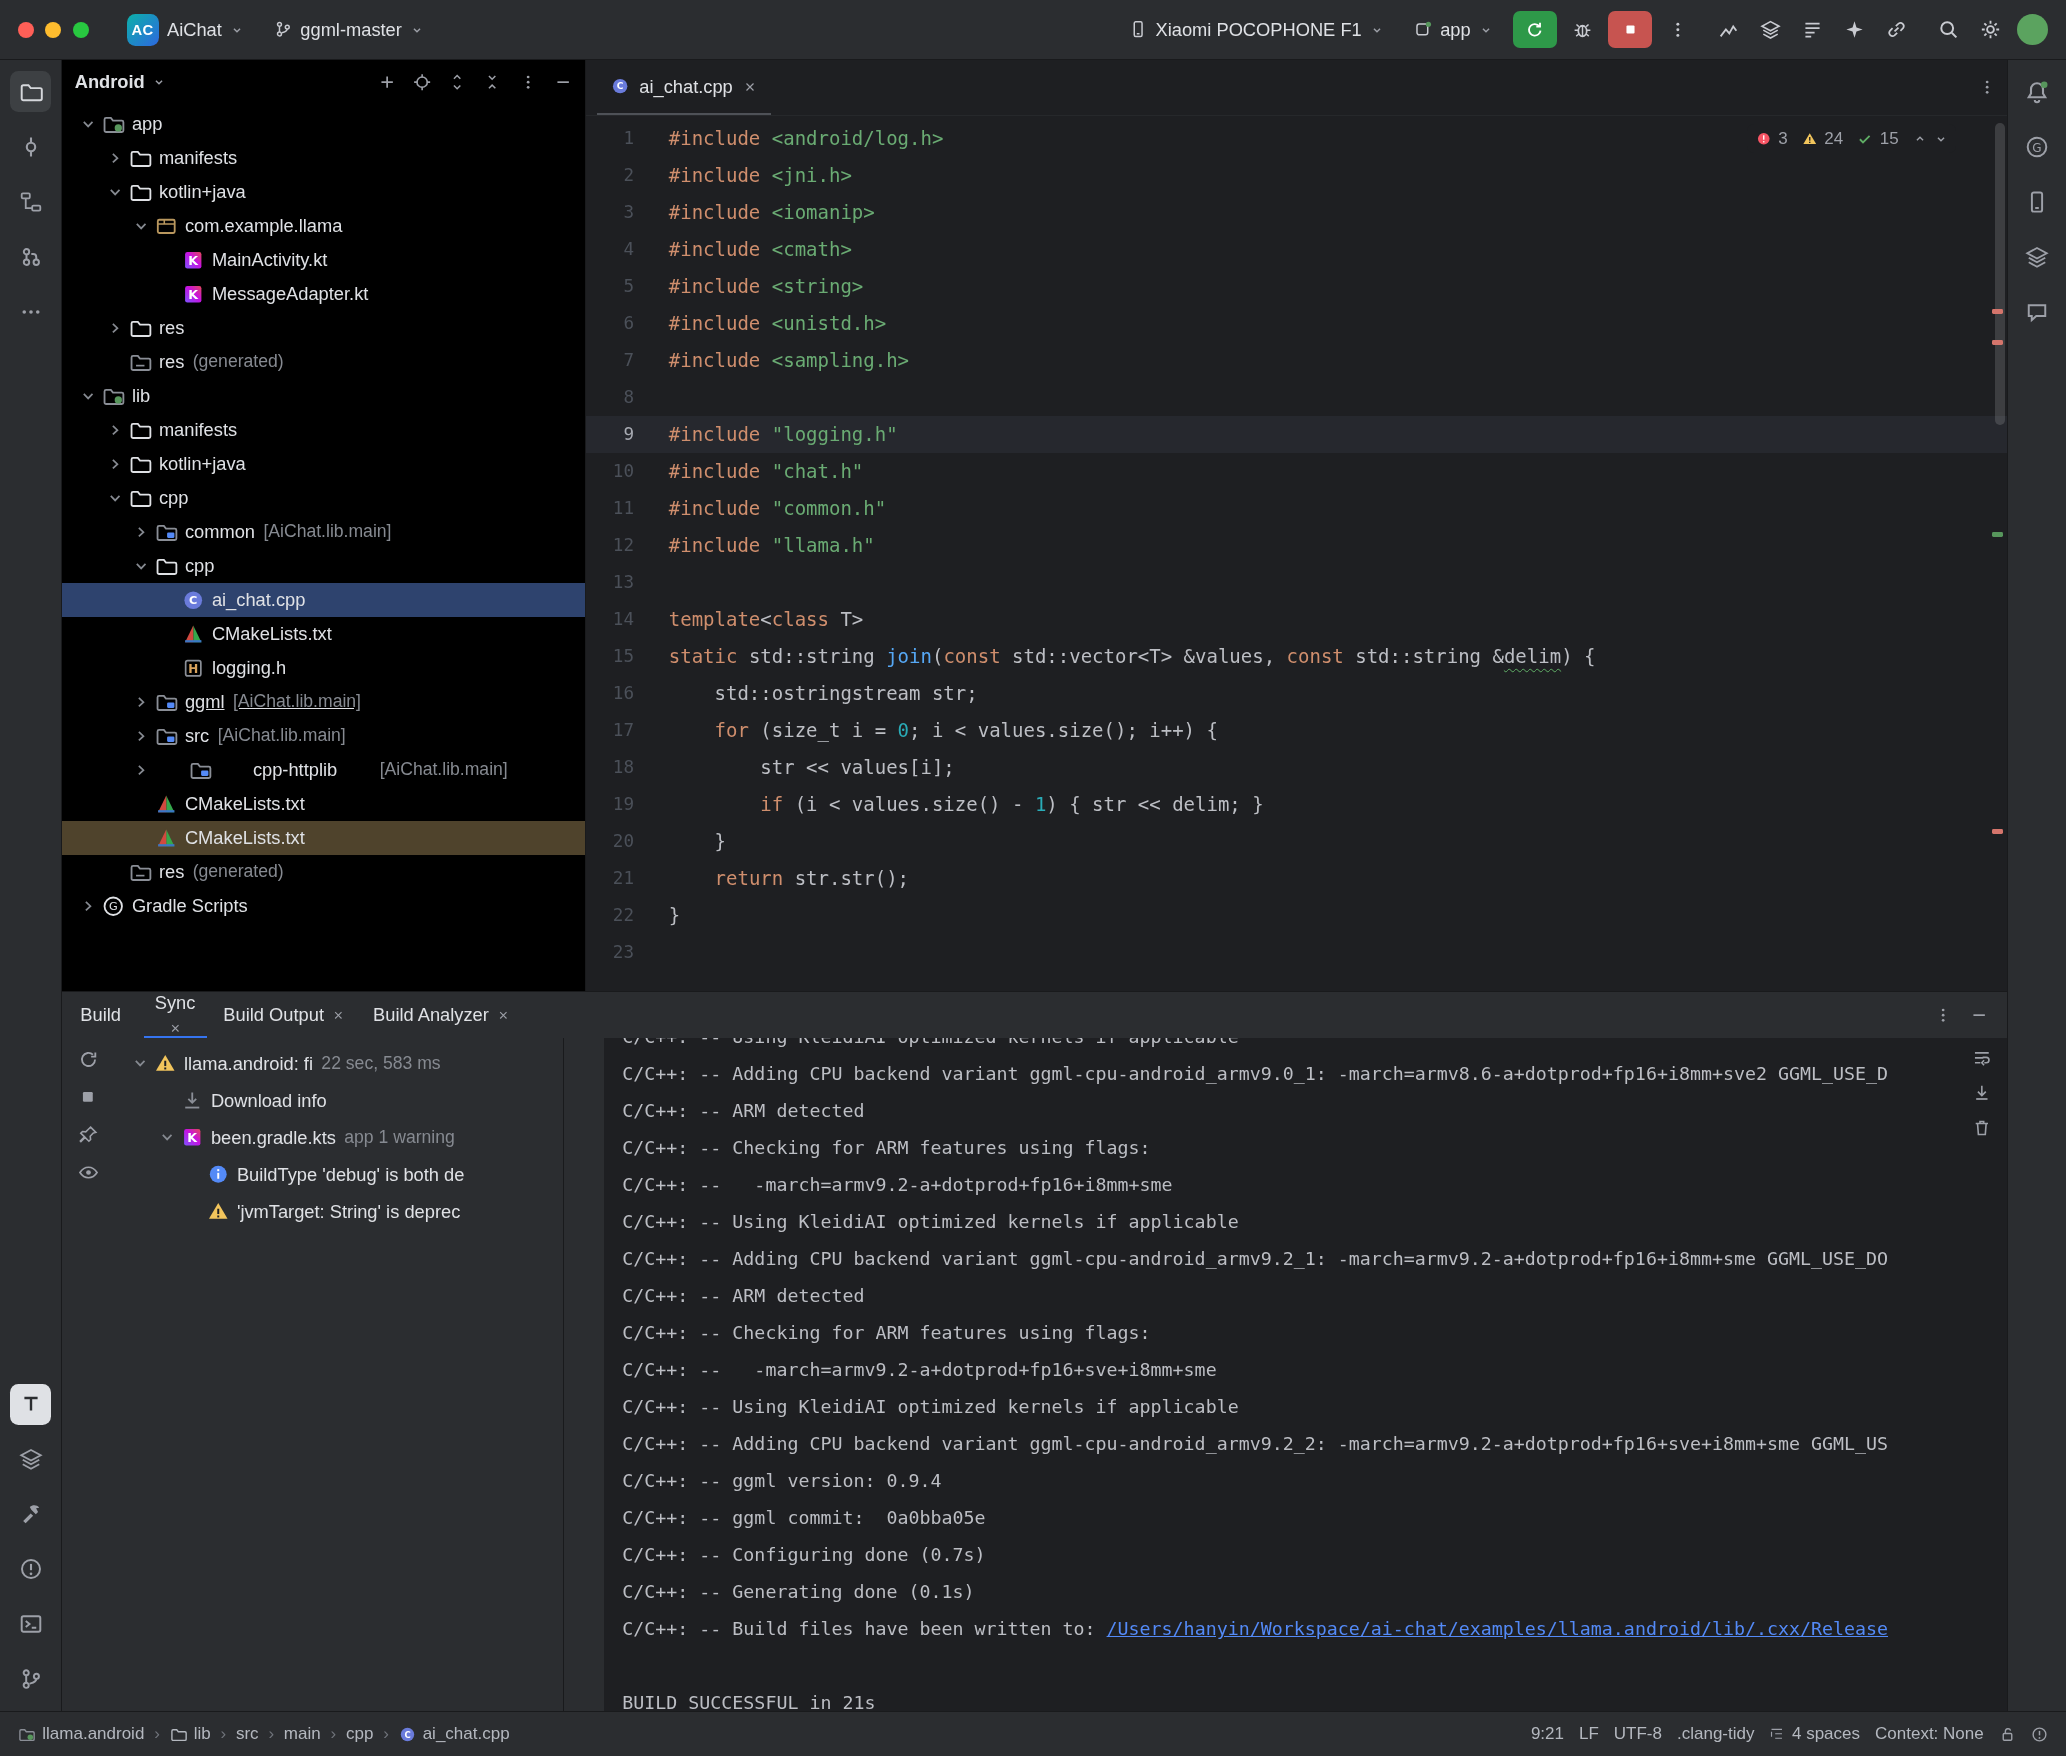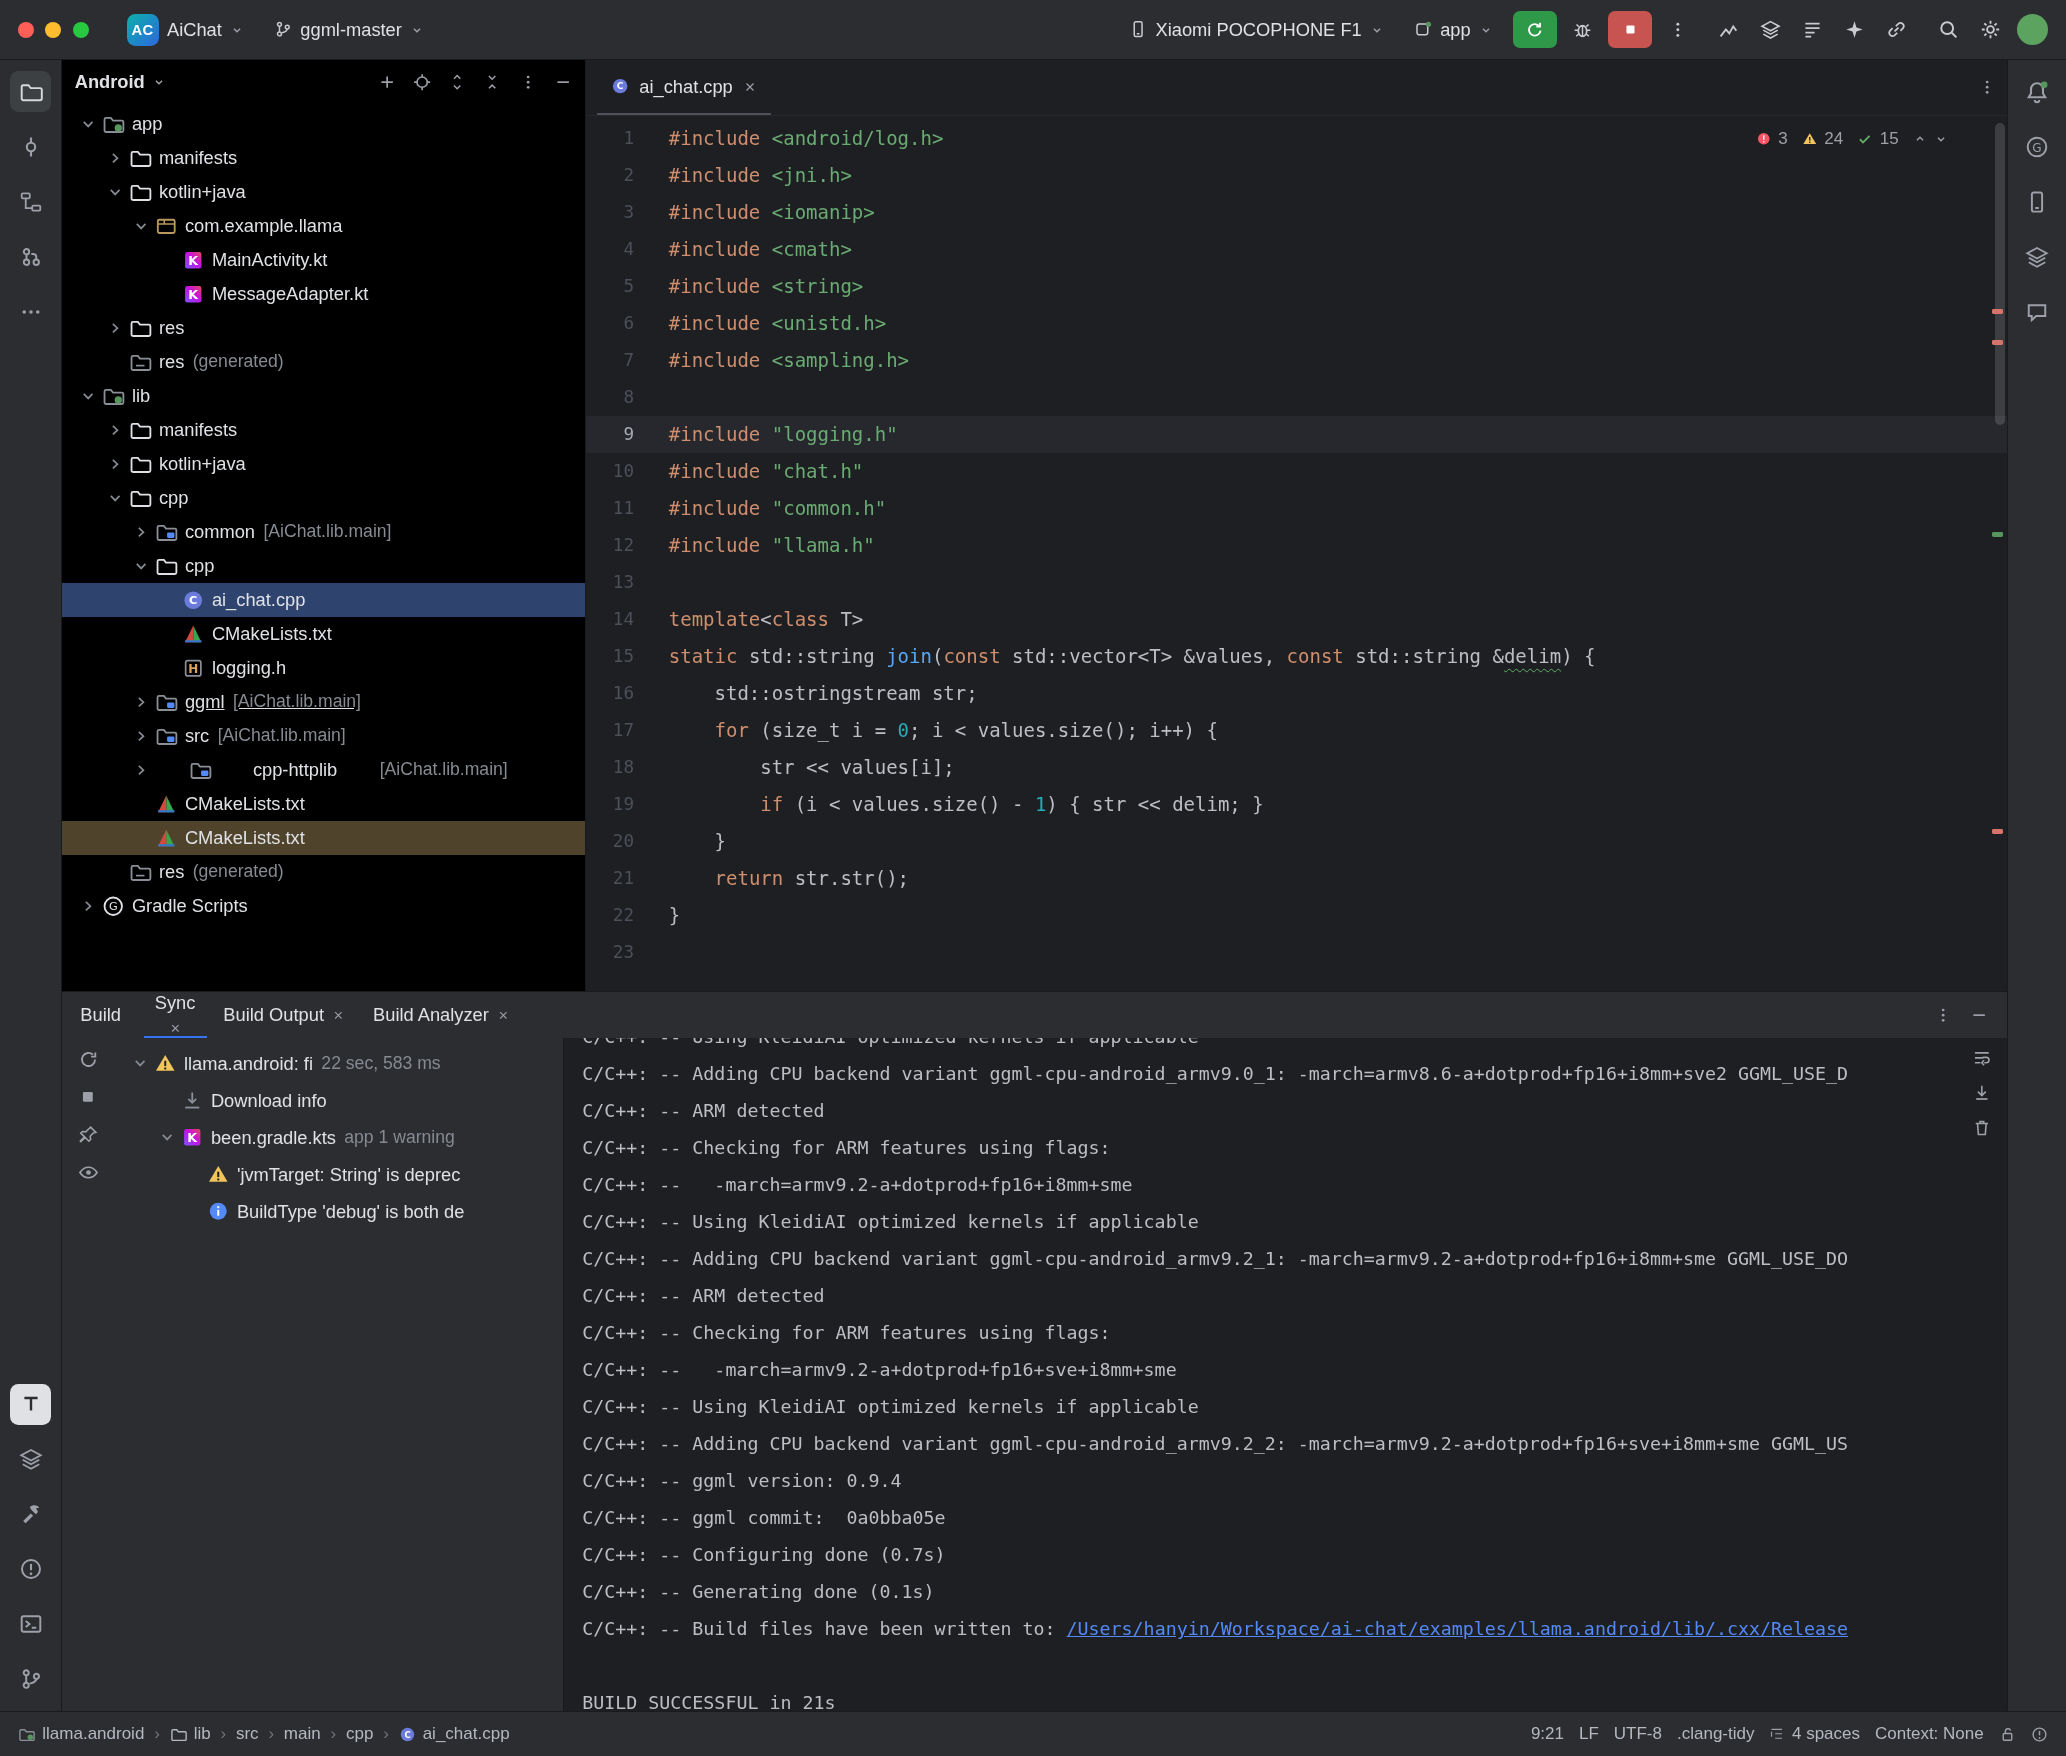--- a/index.html
+++ b/index.html
@@ -79,21 +79,21 @@
   .smark{position:absolute;right:4.2px;width:11.2px;height:4.9px;border-radius:1.4px;}
   .vthumb{position:absolute;right:2.1px;top:7px;width:9.8px;height:302px;border-radius:4.9px;background:rgba(255,255,255,.14);}
 
   
   .build-panel{flex:1;display:flex;flex-direction:column;border-top:1.4px solid #191a1c;background:#2b2d30;min-height:0;}
   .build-tabs{height:46px;display:flex;align-items:center;padding:0 18.3px;gap:5.6px;}
   .bwin-title{font-weight:400;margin-right:17px;}
   .btab{display:flex;align-items:center;gap:8.4px;padding:0 11.2px;height:100%;color:#dfe1e5;}
   .btab.active{box-shadow:inset 0 -2.1px 0 #3574f0;flex-direction:column;}
   .build-actions{margin-left:auto;display:flex;align-items:center;gap:18.3px;color:#9da0a8;}
-  .build-body{flex:1;display:flex;min-height:0;}
+  .build-body{flex:1;display:flex;min-height:0;gap:40px;}
   .build-left{width:502px;display:flex;border-right:1.4px solid #191a1c;background:#2b2d30;flex:none;}
   .mini-toolbar{width:52px;display:flex;flex-direction:column;align-items:center;padding-top:11.2px;gap:17px;color:#9da0a8;}
   .build-tree{flex:1;padding-top:7px;overflow:hidden;}
   .build-tree .trow{height:37px;}
   .console{flex:1;position:relative;background:#1e1f22;font-family:"DejaVu Sans Mono","Liberation Mono",monospace;
     font-size:18.3px;line-height:37px;color:#bcbec4;padding-left:18.3px;overflow:hidden;}
   #console-lines{margin-top:-19.7px;}
   .conline{white-space:pre;height:37px;}
   .conlink{color:#548af7;text-decoration:underline;cursor:pointer;}
   .console-actions{position:absolute;top:9.8px;right:15.5px;display:flex;flex-direction:column;gap:15.5px;color:#9da0a8;background:#1e1f22;}
@@ -919,37 +919,37 @@
                     <text x="8" y="11.4" text-anchor="middle" font-size="9" font-family="DejaVu Sans, sans-serif" font-weight="bold" fill="#fff">K</text>
                   </svg>
                 </span>
                 <span class="tlabel">been.gradle.kts</span>
                 <span class="tsuffix">app 1 warning</span>
               </div>
               <div class="trow" style="padding-left: 67px;">
                 <span class="tchev"></span>
                 <span class="ic ticon">
                   <svg viewBox="0 0 16 16">
+                    <circle cx="8" cy="8" r="6" fill="#548af7"></circle>
+                    <rect x="7.3" y="7" width="1.4" height="4.2" fill="#fff"></rect>
+                    <rect x="7.3" y="4.4" width="1.4" height="1.4" fill="#fff"></rect>
+                  </svg>
+                </span>
+                <span class="tlabel">BuildType 'debug' is both de</span>
+              </div>
+              <div class="trow" style="padding-left: 67px;">
+                <span class="tchev"></span>
+                <span class="ic ticon">
+                  <svg viewBox="0 0 16 16">
                     <path d="M8 2.2L14.6 13.4H1.4z" fill="#f2c55c"></path>
                     <rect x="7.3" y="6.2" width="1.4" height="3.8" fill="#1e1f22"></rect>
                     <rect x="7.3" y="11" width="1.4" height="1.4" fill="#1e1f22"></rect>
                   </svg>
                 </span>
                 <span class="tlabel">'jvmTarget: String' is deprec</span>
-              </div>
-              <div class="trow" style="padding-left: 67px;">
-                <span class="tchev"></span>
-                <span class="ic ticon">
-                  <svg viewBox="0 0 16 16">
-                    <circle cx="8" cy="8" r="6" fill="#548af7"></circle>
-                    <rect x="7.3" y="7" width="1.4" height="4.2" fill="#fff"></rect>
-                    <rect x="7.3" y="4.4" width="1.4" height="1.4" fill="#fff"></rect>
-                  </svg>
-                </span>
-                <span class="tlabel">BuildType 'debug' is both de</span>
               </div>
             </div>
         </div>
         <div class="console">
           <div id="console-lines">
               <div class="conline">C/C++: -- Using KleidiAI optimized kernels if applicable</div>
               <div class="conline">C/C++: -- Adding CPU backend variant ggml-cpu-android_armv9.0_1: -march=armv8.6-a+dotprod+fp16+i8mm+sve2 GGML_USE_D</div>
               <div class="conline">C/C++: -- ARM detected</div>
               <div class="conline">C/C++: -- Checking for ARM features using flags:</div>
               <div class="conline">C/C++: --   -march=armv9.2-a+dotprod+fp16+i8mm+sme</div>

